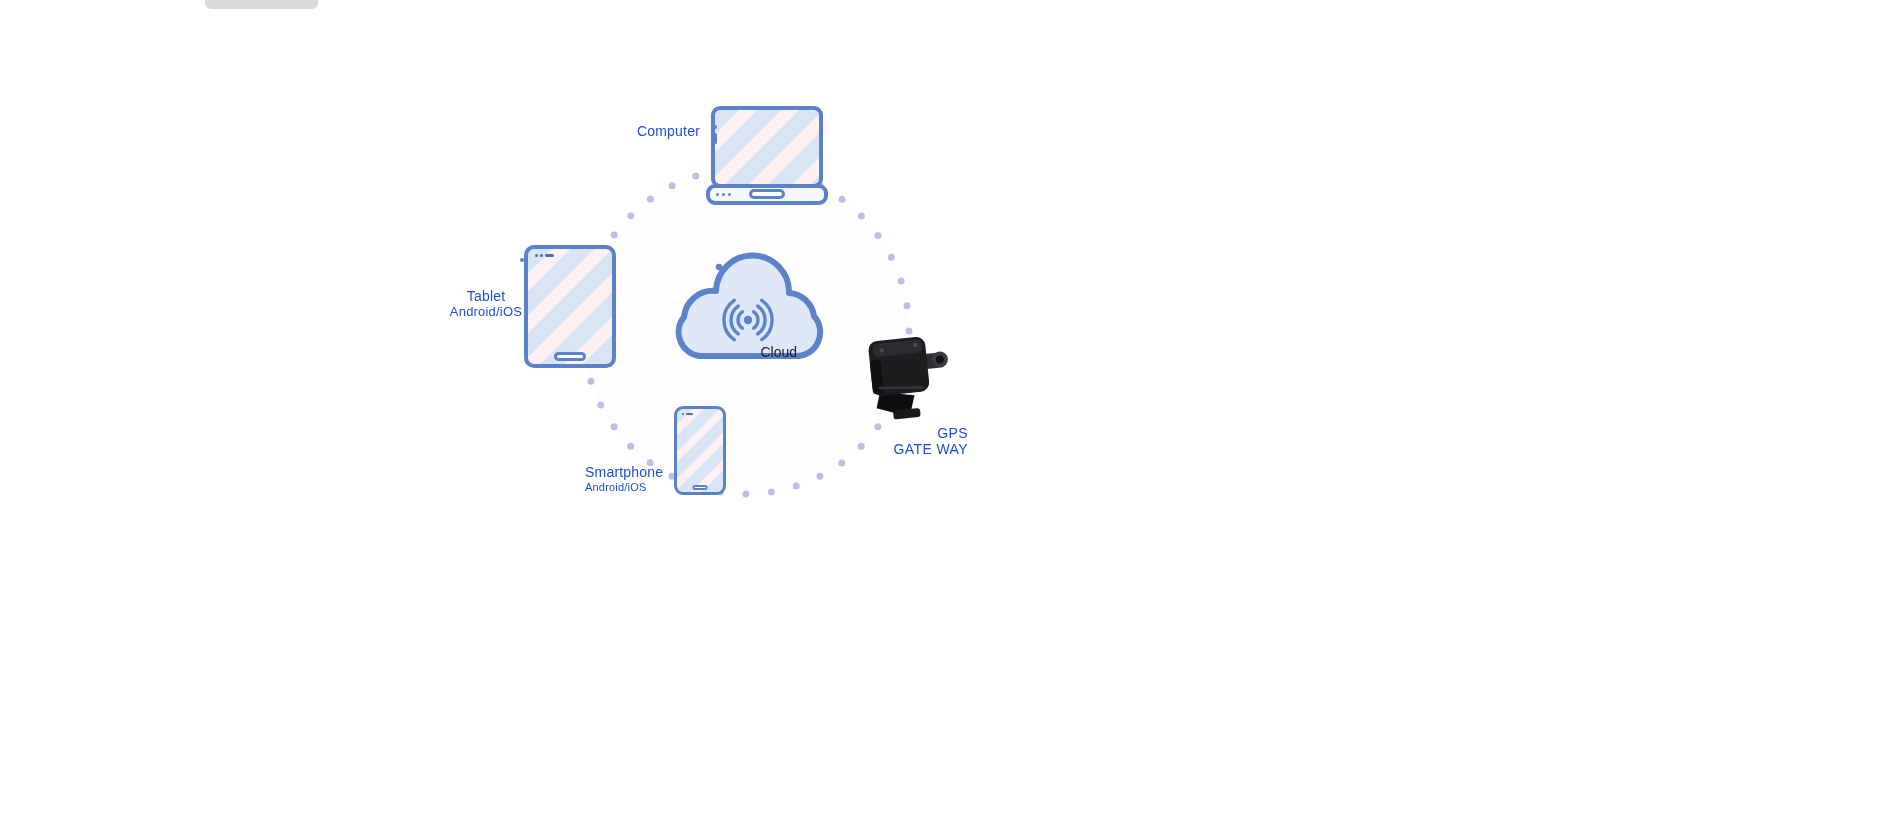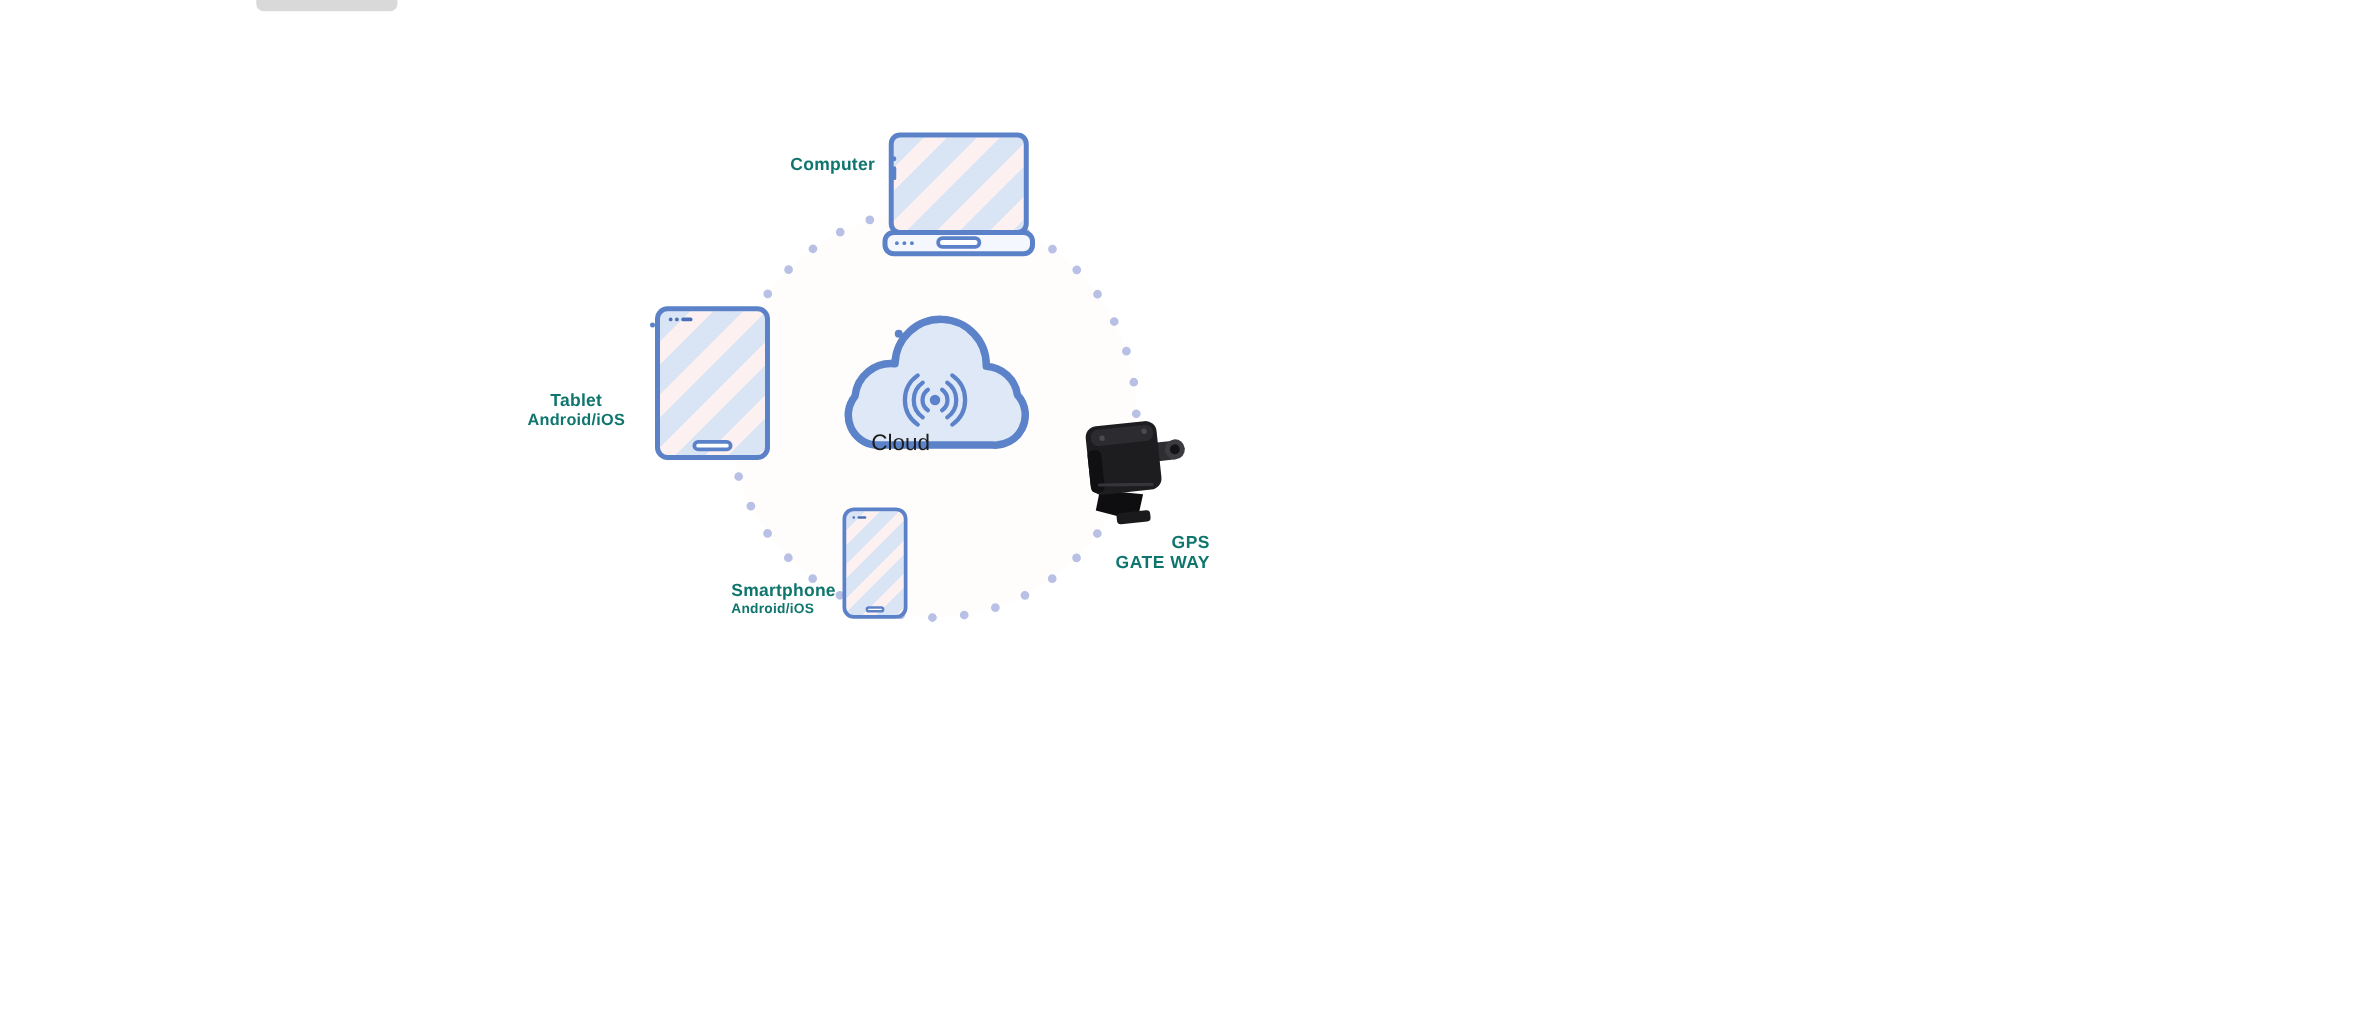--- a/index.html
+++ b/index.html
@@ -8,22 +8,22 @@
     width: 1900px;
     height: 814px;
     background: #ffffff;
     overflow: hidden;
     font-family: "Liberation Sans", sans-serif;
   }
 
   
   .label {
     position: absolute;
-    color: #0f766e;
-    font-weight: 700;
+    color: #1d4ed8;
+    font-weight: 400;
     font-size: 14px;
     line-height: 1.12;
     letter-spacing: 0.2px;
   }
   .label .sub { font-size: 13px; }
   .label .sub-small { font-size: 11px; }
 
   
   .top-artifact {
     position: absolute;
@@ -107,29 +107,29 @@
   .phone-home {
     position: absolute; bottom: 2px; left: 50%; transform: translateX(-50%);
     width: 15px; height: 5px; box-sizing: border-box;
     border: 2px solid #5b81c8; border-radius: 3px; background: #ffffff;
   }
 
   
   .cloud-svg { position: absolute; left: 664px; top: 250px; }
   .cloud-label {
     position: absolute; left: 697px; top: 344px; width: 100px;
-    text-align: left; font-size: 18px; font-weight: 400; color: #1d1d1d;
+    text-align: right; font-size: 14px; font-weight: 400; color: #1d1d1d;
   }
 
   
   .gateway-svg { position: absolute; left: 862px; top: 327px; }
 
   
   .label-computer  { left: 556px; top: 124px; width: 144px; text-align: right; }
-  .label-tablet    { left: 409px; top: 289px; width: 104px; text-align: center; margin-top: 24px; }
+  .label-tablet    { left: 434px; top: 289px; width: 104px; text-align: center; }
   .label-phone     { left: 585px; top: 465px; width: 104px; text-align: left; }
   .label-gateway   { left: 864px; top: 426px; width: 104px; text-align: right; letter-spacing: 0.4px; }
 </style>
 </head>
 <body>
 
 <div class="canvas">
 
   <div class="top-artifact"></div>
 

